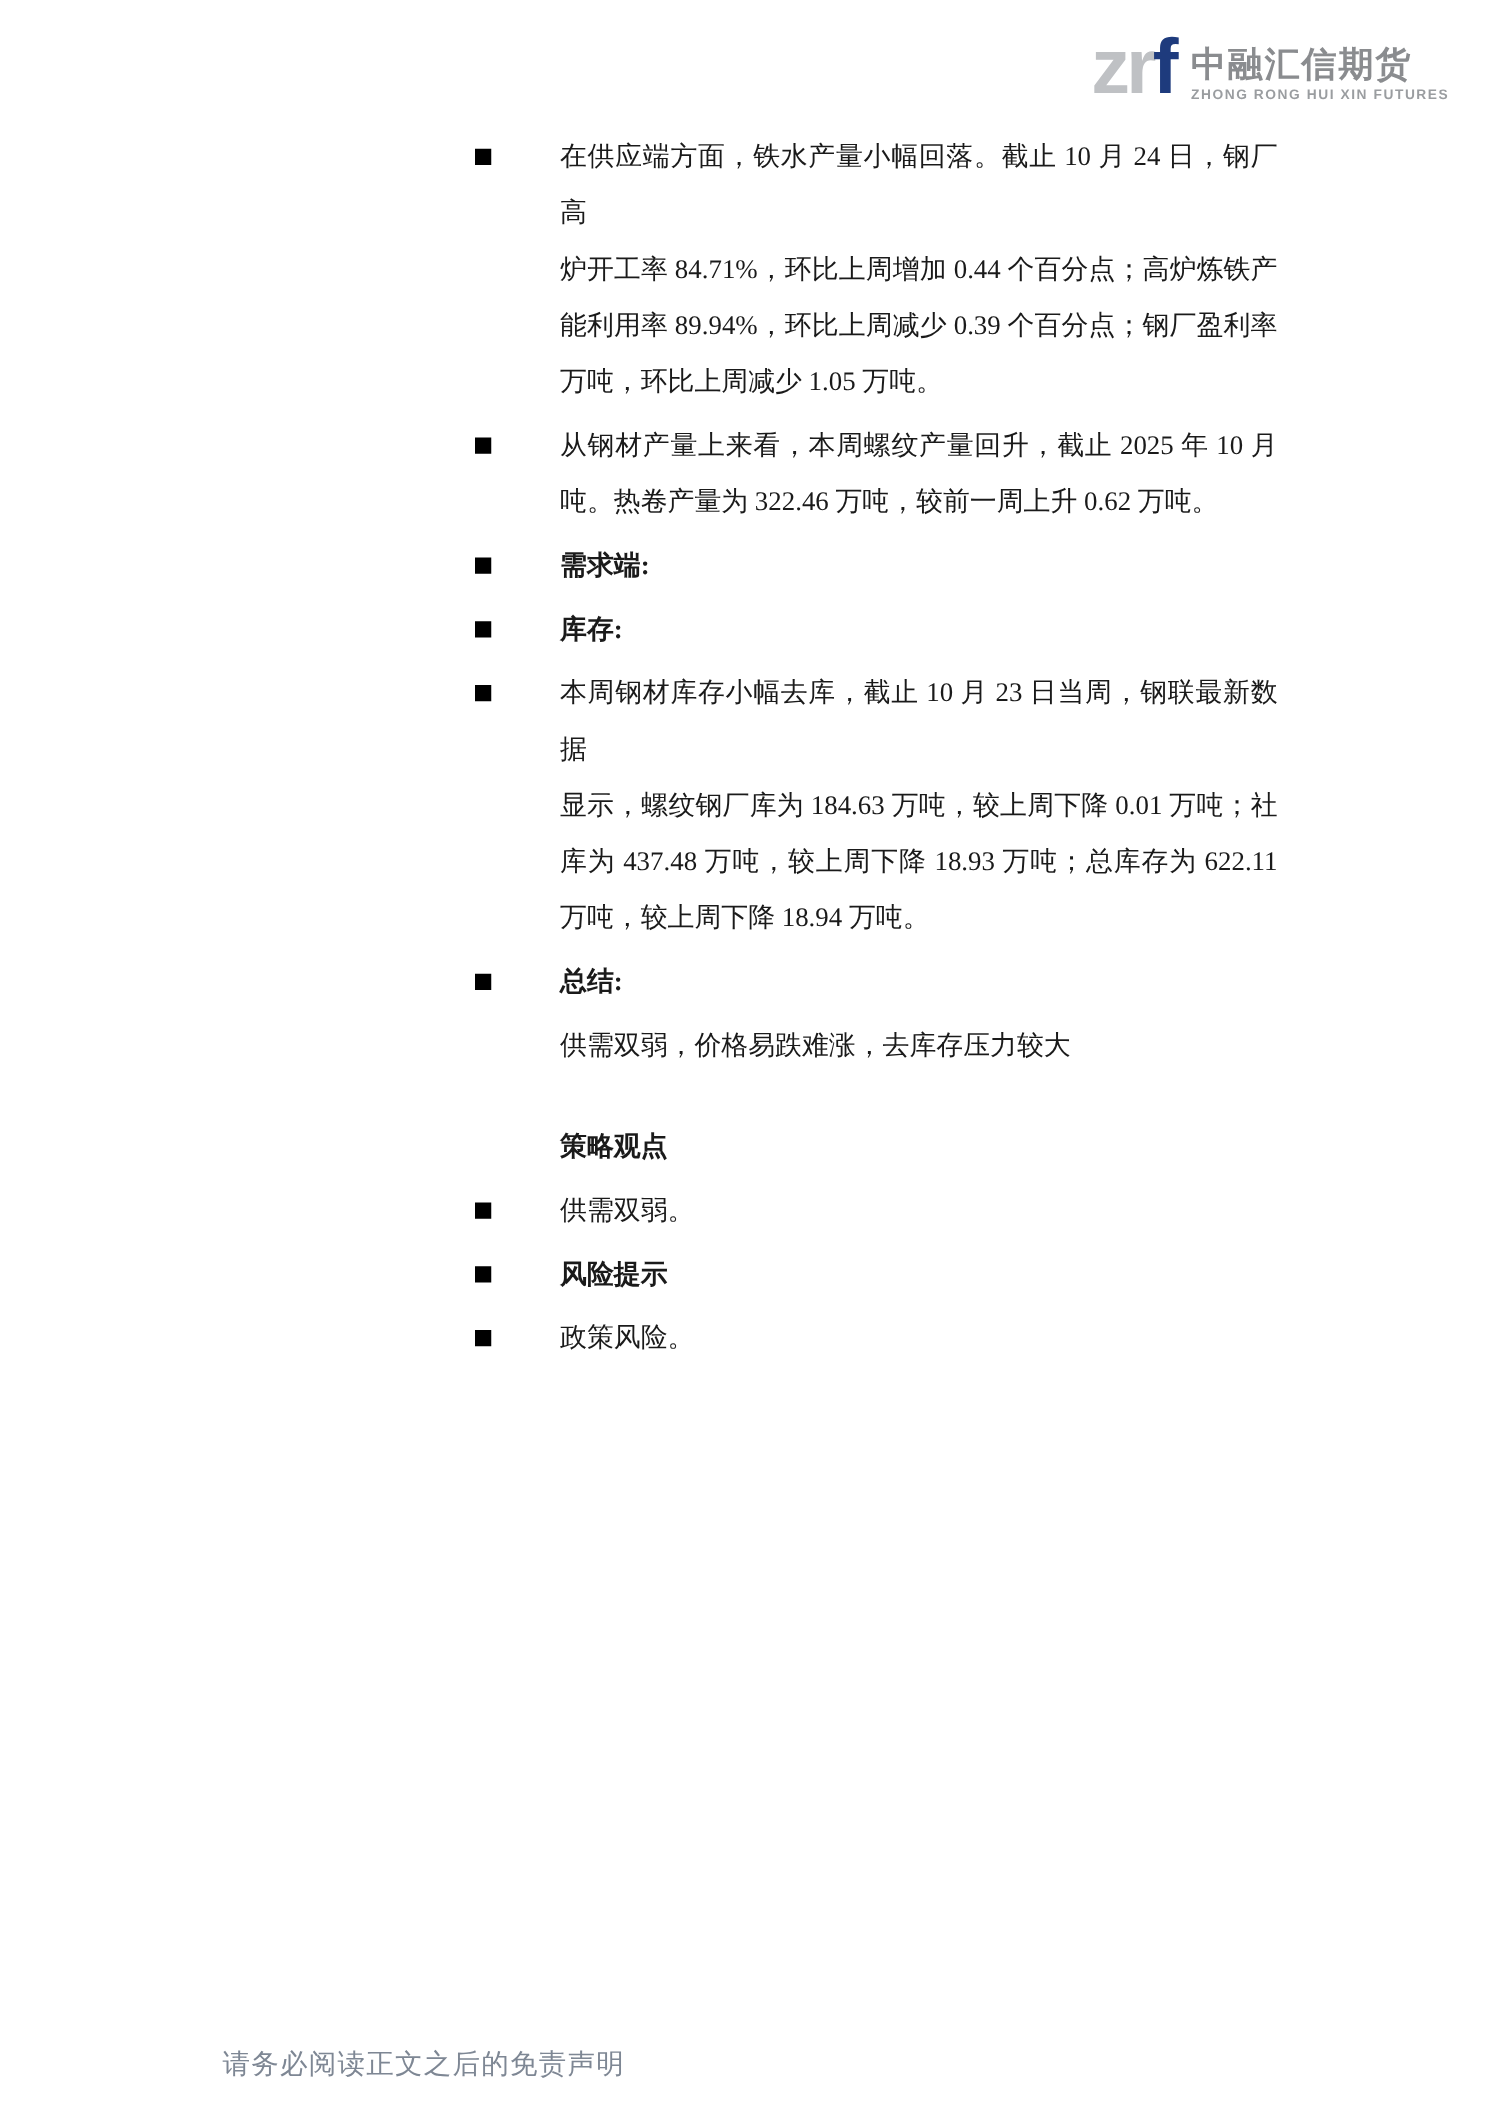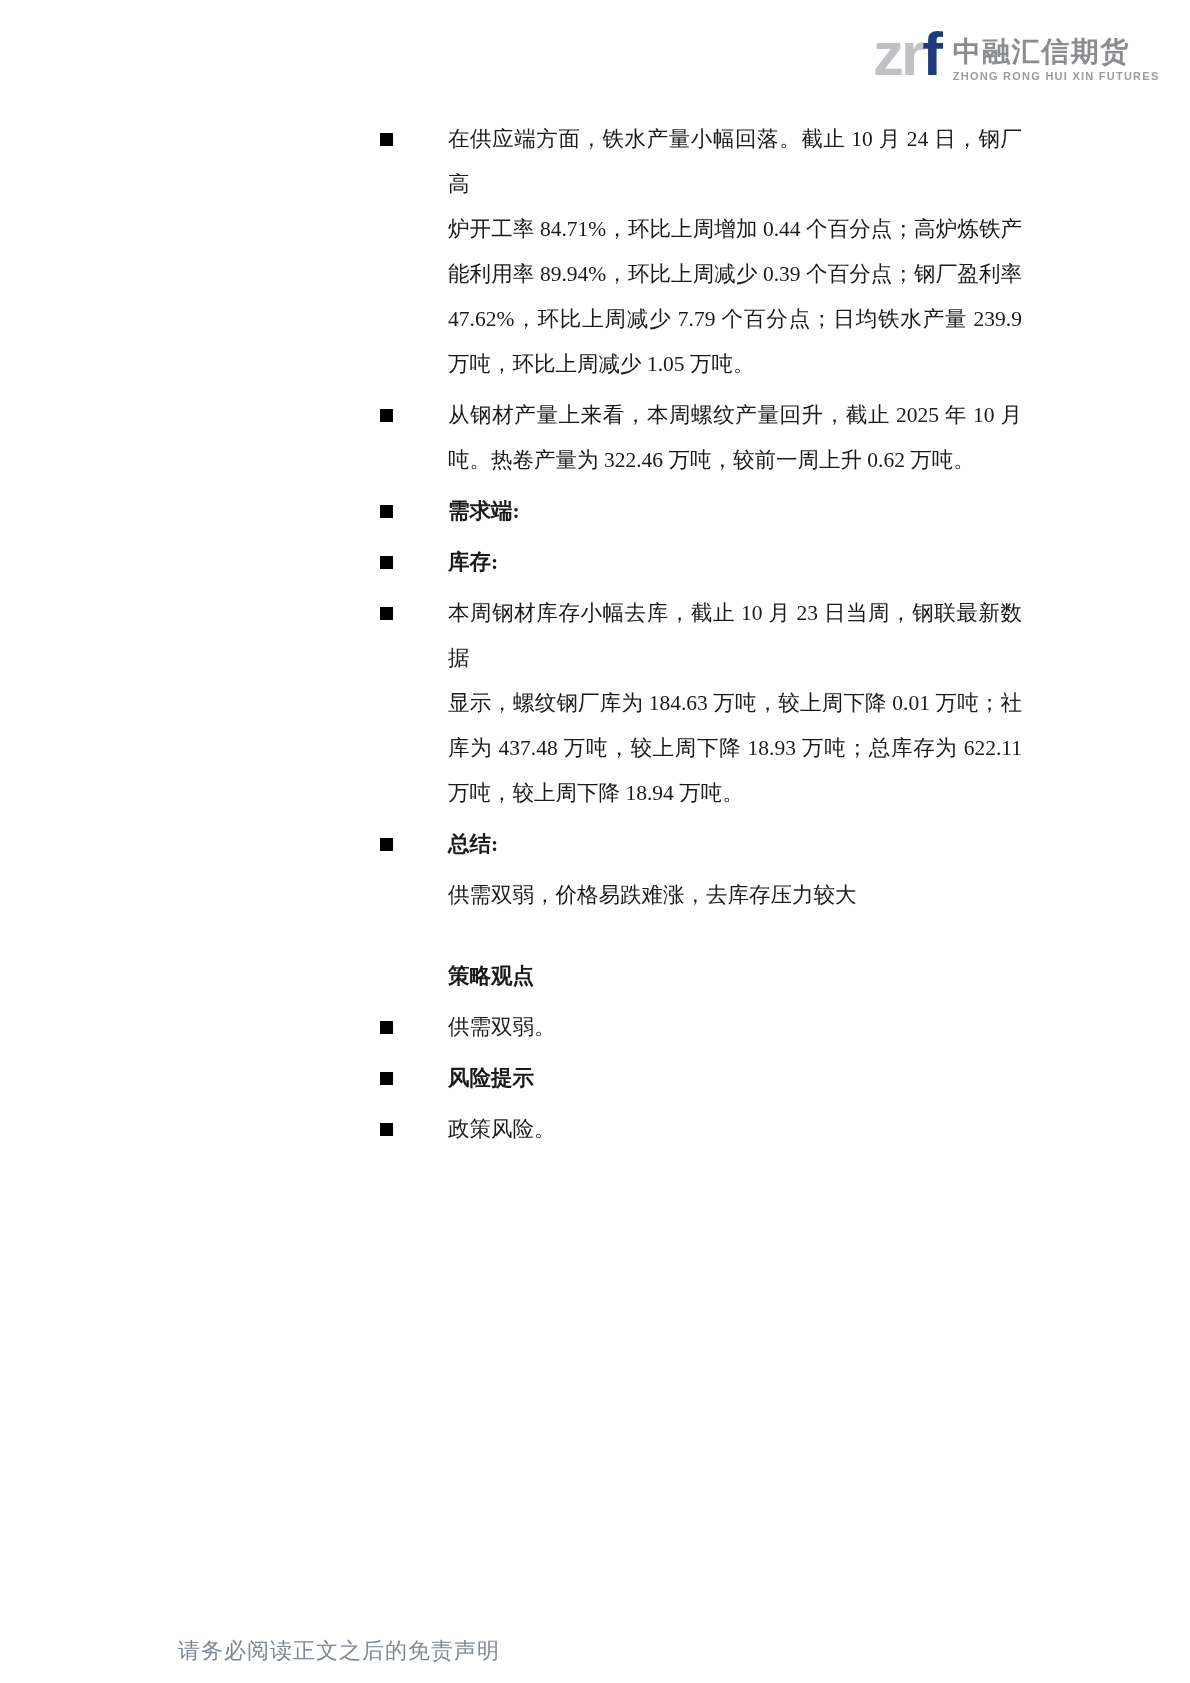--- a/index.html
+++ b/index.html
@@ -47,21 +47,21 @@
     margin-top: 3px;
     font-weight: bold;
     color: #9a9da0;
     letter-spacing: 1.25px;
     white-space: nowrap;
   }
 
   
   .content {
     position: absolute;
-    top: 117px;
+    top: 103px;
     left: 380px;
     width: 642px;
   }
   .item {
     position: relative;
     padding-left: 68px;
     margin-bottom: 6px;
   }
   .item .bullet {
     position: absolute;
@@ -110,21 +110,20 @@
   </div>
 
   <main class="content">
 
     <div class="item">
       <span class="bullet"></span>
       <div class="text">
         <div class="line jl">在供应端方面，铁水产量小幅回落。截止 10 月 24 日，钢厂高</div>
         <div class="line jl">炉开工率 84.71%，环比上周增加 0.44 个百分点；高炉炼铁产</div>
         <div class="line jl">能利用率 89.94%，环比上周减少 0.39 个百分点；钢厂盈利率</div>
-        <div class="line jl">47.62%，环比上周减少 7.79 个百分点；日均铁水产量 239.9</div>
         <div class="line">万吨，环比上周减少 1.05 万吨。</div>
       </div>
     </div>
 
     <div class="item">
       <span class="bullet"></span>
       <div class="text">
         <div class="line jl">从钢材产量上来看，本周螺纹产量回升，截止 2025 年 10 月</div>
         <div class="line">吨。热卷产量为 322.46 万吨，较前一周上升 0.62 万吨。</div>
       </div>

